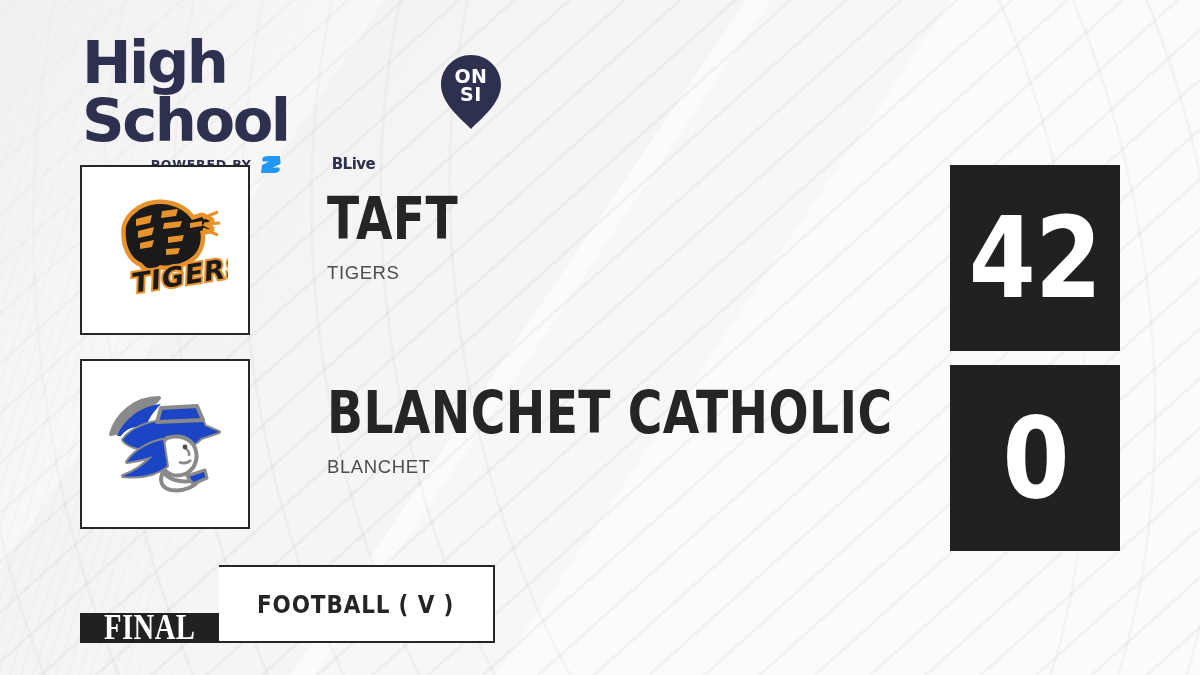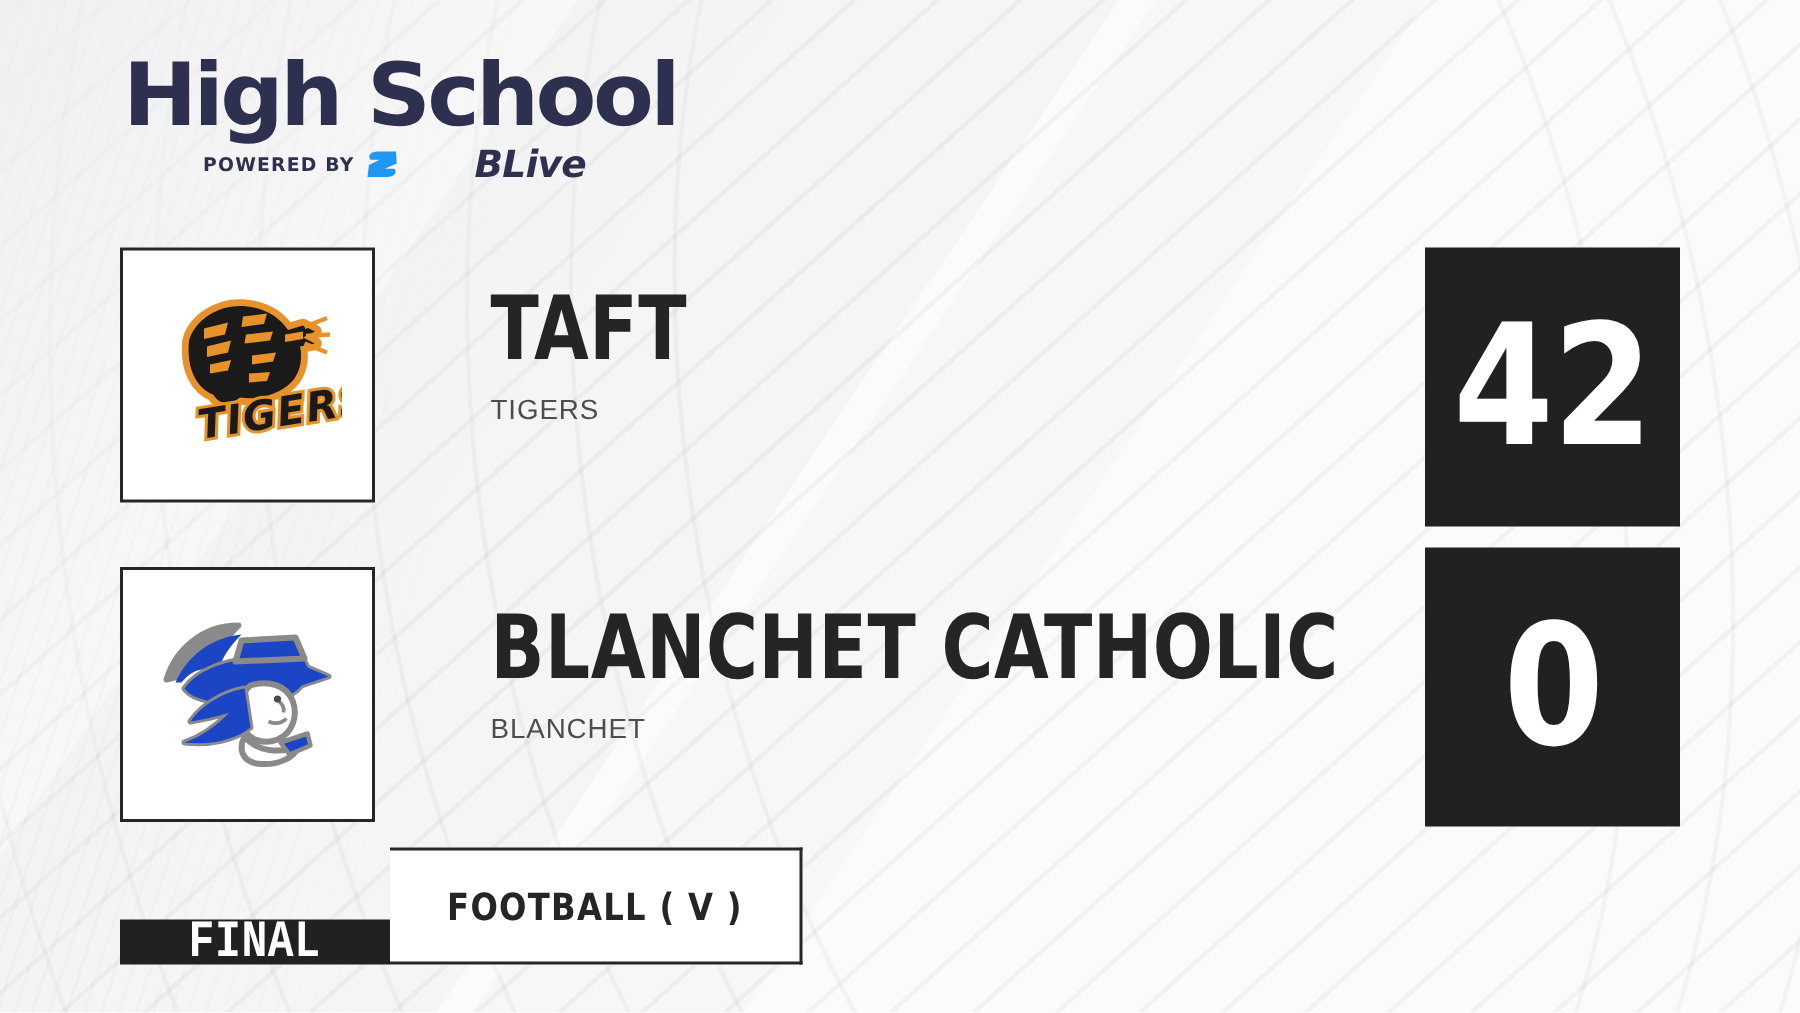--- a/index.html
+++ b/index.html
@@ -98,33 +98,32 @@
     font-weight:700;
     font-size:12.5px;
     letter-spacing:0.8px;
     color:#2e3050;
   }
   .sblive { display:flex; align-items:center; gap:2px; }
   .sblive-mark { width:22px; height:19px; flex:none; }
   .sblive-word {
     font-family:"DejaVu Sans", sans-serif;
     font-weight:700;
-    font-style:italic;
-    font-size:25px;
+    font-size:15px;
     letter-spacing:-0.5px;
     color:#2e3050;
     line-height:1;
     margin-left:48px;
   }
   .sblive-word .lt { color:#2e3050; }
 
   
   .team-row { position:absolute; left:80px; }
   #team-row-0 { top:165px; }
-  #team-row-1 { top:378px;padding-left:20px; }
+  #team-row-1 { top:359px;padding-left:20px; }
 
   .logo-tile {
     position:absolute; left:0; top:0;
     width:170px; height:170px;
     background:#ffffff;
     border:2px solid #262626;
     display:flex; align-items:center; justify-content:center;
   }
   .logo-tile svg { display:block; }
 
@@ -169,22 +168,22 @@
 
   
   #status-bar {
     position:absolute; left:80px; top:565px;
     display:flex; align-items:stretch; height:78px;
   }
   .status-final {
     background:#212121;
     color:#ffffff;
     display:flex; align-items:center; justify-content:center;
-    padding:0 36px;
-    font-family:Liberation Mono, monospace;
+    padding:0 14px;
+    font-family:Liberation Serif, serif;
     font-weight:700;
     font-size:35px;
     letter-spacing:0.5px;
     margin-top:48px;
   }
   .status-final span { display:inline-block; transform:scaleX(0.82); }
   .status-sport {
     background:#ffffff;
     border:2px solid #262626;
     border-left:none;
@@ -216,20 +215,29 @@
     <div class="arc" style="width:1740px;height:2140px;"></div>
   </div>
   <div class="bg-band"></div>
   <div class="bg-band2"></div>
   <div class="bg-layer bg-diag-fine"></div>
   <div class="bg-layer bg-vignette"></div>
 
   <div id="brand">
     <div class="brand-row">
       <div class="brand-word">High School</div>
+      <div class="pin">
+        <svg viewBox="0 0 62 74" aria-hidden="true">
+          <path d="M31 0 C14.5 0 1 13.3 1 29.6 C1 48 20 63 31 74 C42 63 61 48 61 29.6 C61 13.3 47.5 0 31 0 Z" fill="#2e3050"></path>
+        </svg>
+        <div class="pin-text">
+          <span>ON</span>
+          <span>SI</span>
+        </div>
+      </div>
     </div>
     <div class="powered">
       <div class="powered-label">POWERED BY</div>
       <div class="sblive">
         <svg class="sblive-mark" viewBox="0 0 22 19" aria-hidden="true">
           <path d="M20 1 L8 1 C3 1 1 4 3 6.5 L9 6.5 L2 10 L1 18 L13.5 18 C19 18 21 15 19 12.5 L12.5 12.5 L20.5 9 Z" fill="#2196f3"></path>
         </svg>
         <div class="sblive-word">
           <span>BL</span><span class="lt">ive</span>
         </div>

